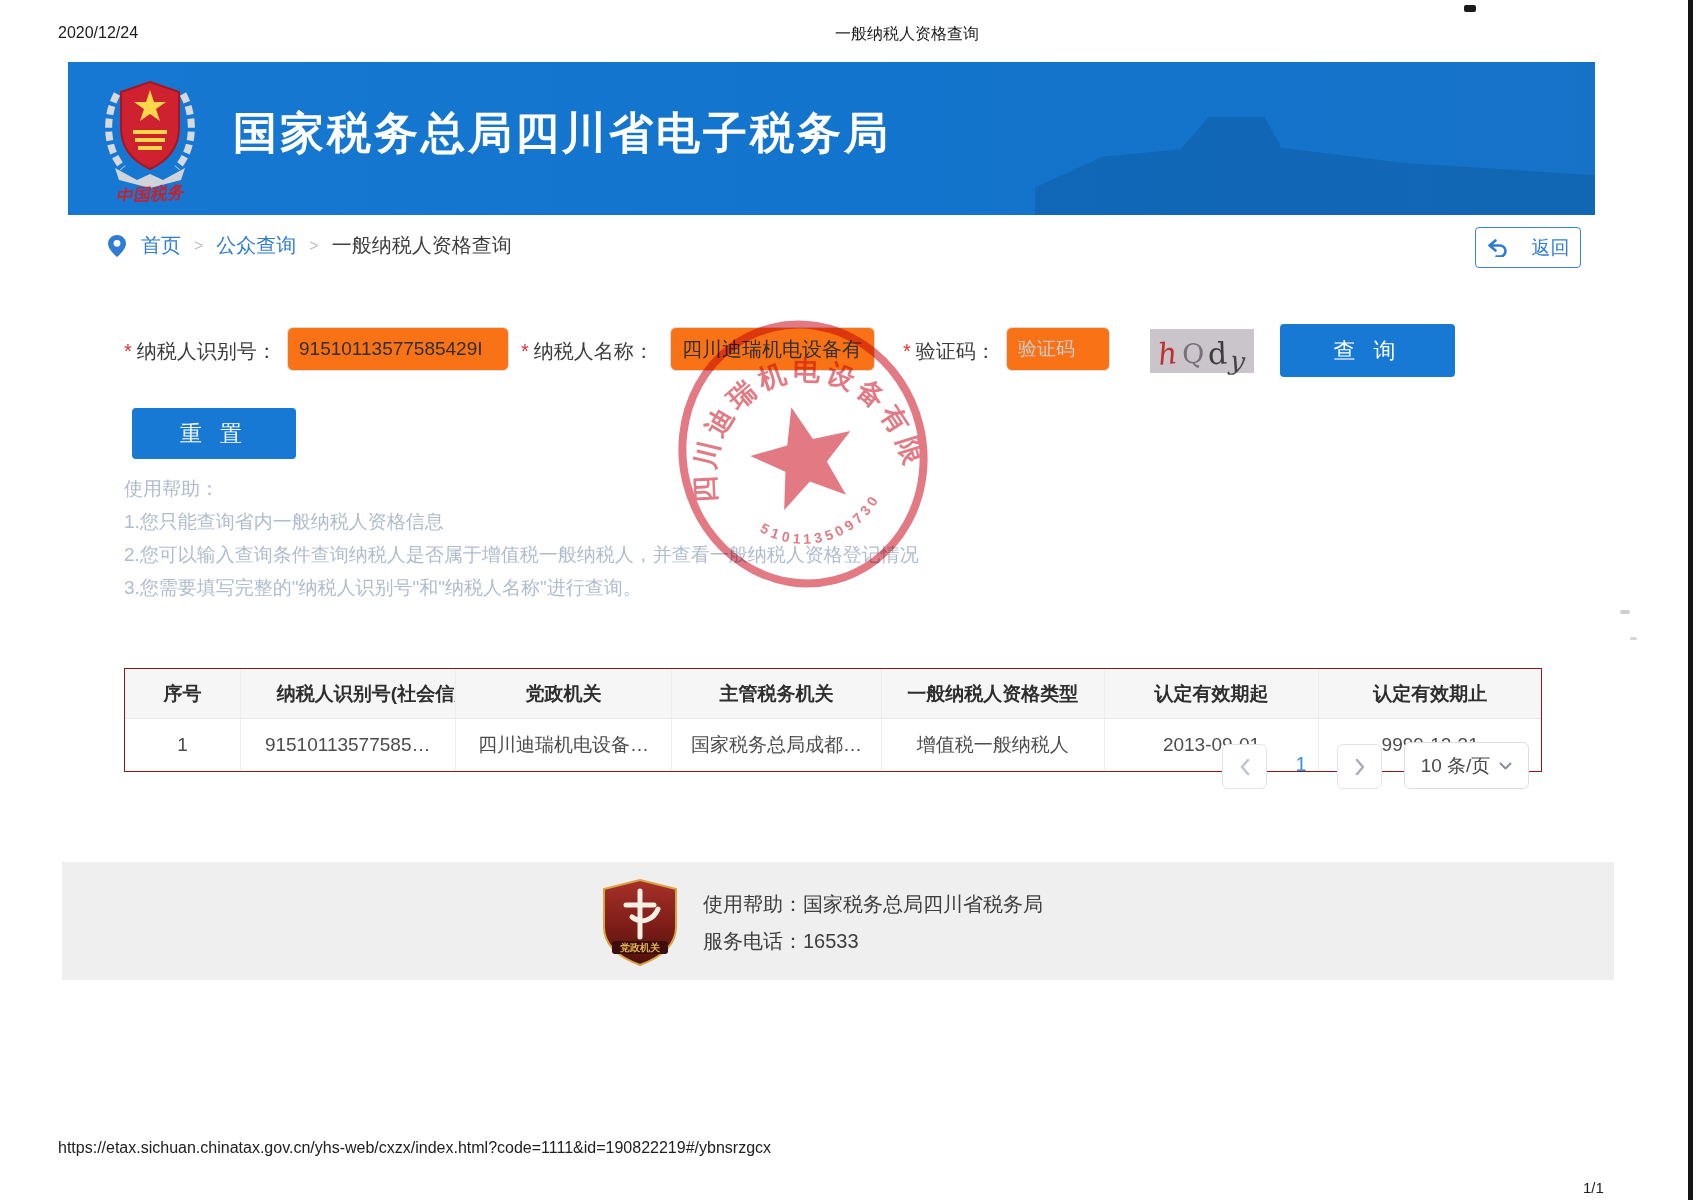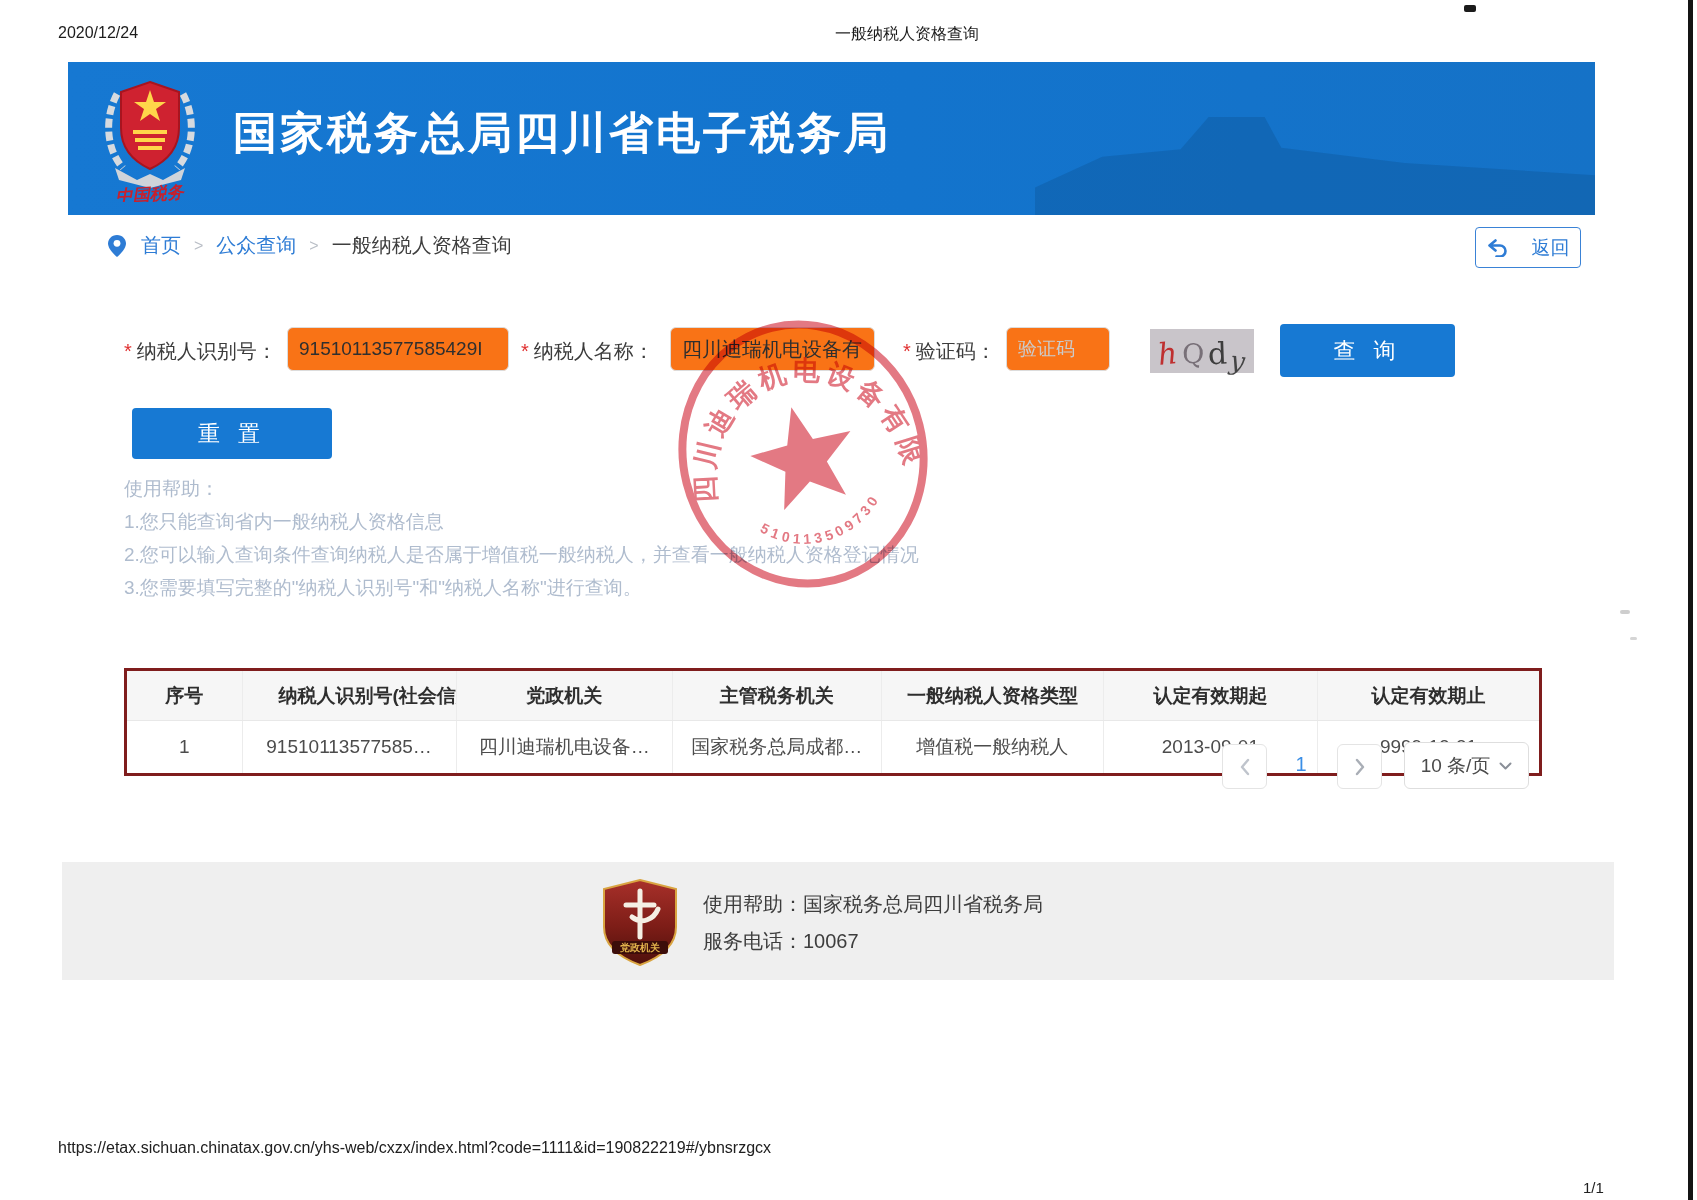--- a/index.html
+++ b/index.html
@@ -45,30 +45,30 @@
           display:flex;align-items:flex-end;justify-content:center;gap:4px;padding-bottom:4px;
           box-sizing:border-box;cursor:pointer;}
   .cl{font-family:"DejaVu Serif",serif;line-height:1;}
   .cl0{color:#bf3030;font-size:30px;font-style:italic;transform:rotate(-6deg);}
   .cl1{color:#787078;font-size:27px;transform:rotate(4deg) translateY(-2px);}
   .cl2{color:#3d3d3d;font-size:30px;transform:rotate(-2deg);}
   .cl3{color:#444;font-size:26px;font-style:italic;transform:rotate(8deg) translateY(5px);}
   .blue-btn{background:#1779d3;color:#fff;border-radius:4px;display:flex;align-items:center;
           justify-content:center;font-size:22px;letter-spacing:6px;cursor:pointer;}
   .query-btn{left:1280px;top:324px;width:175px;height:53px;}
-  .reset-btn{left:132px;top:408px;width:200px;height:51px;}
+  .reset-btn{left:132px;top:408px;width:164px;height:51px;}
 
   
   .help{left:124px;top:472px;font-size:19px;color:#afbcce;line-height:33px;}
 
   
   .stamp{left:643px;top:298px;width:320px;height:312px;opacity:.82;mix-blend-mode:multiply;pointer-events:none;}
 
   
-  .rtable{left:124px;top:668px;width:1418px;border:3px solid #7f1d1d;box-sizing:border-box;background:#fff;}
+  .rtable{left:124px;top:668px;width:1418px;border:1px solid #7f1d1d;box-sizing:border-box;background:#fff;}
   .trow{display:flex;}
   .thead{height:49px;background:#f6f6f6;border-bottom:1px solid #e8e8e8;}
   .tbody{height:52px;background:#fff;}
   .cell{display:flex;align-items:center;justify-content:center;box-sizing:border-box;
         border-right:1px solid #ececec;overflow:hidden;white-space:nowrap;}
   .cell:last-child{border-right:none;}
   .thead .cell{font-weight:bold;font-size:19px;color:#2e2e2e;}
   .tbody .cell{font-size:19px;color:#4c4c4c;}
   .c0{width:116px;}.c1{width:215px;}.c2{width:217px;}.c3{width:210px;}
   .c4{width:223px;}.c5{width:215px;}.c6{width:222px;}
@@ -240,21 +240,21 @@
             <stop offset="1" stop-color="#4e100c"></stop>
         </linearGradient>
       </defs>
       <path d="M38 1 L74 10 V48 C74 68 57 79 38 86 C19 79 2 68 2 48 V10 Z" fill="url(#shieldG)" stroke="#d9a441" stroke-width="2"></path>
       <path d="M38 12 V58 M24 26 H52 M30 38 C40 46 52 40 56 30" fill="none" stroke="#f5efe4" stroke-width="5" stroke-linecap="round"></path>
       <rect x="10" y="62" width="56" height="13" rx="3" fill="#3c0d0a"></rect>
       <text x="38" y="72" text-anchor="middle" font-size="10" fill="#e3b34c" font-weight="bold">党政机关</text>
     </svg>
     <div class="ft-text">
       <div>使用帮助：国家税务总局四川省税务局</div>
-      <div>服务电话：10067</div>
+      <div>服务电话：16533</div>
     </div>
   </div>
 
   <div class="abs url">https://etax.sichuan.chinatax.gov.cn/yhs-web/cxzx/index.html?code=1111&amp;id=190822219#/ybnsrzgcx</div>
   <div class="abs page-num">1/1</div>
 
   <div class="abs scan-edge"></div>
   <div class="abs scan-dot"></div>
   <div class="abs speck1"></div>
   <div class="abs speck2"></div>

